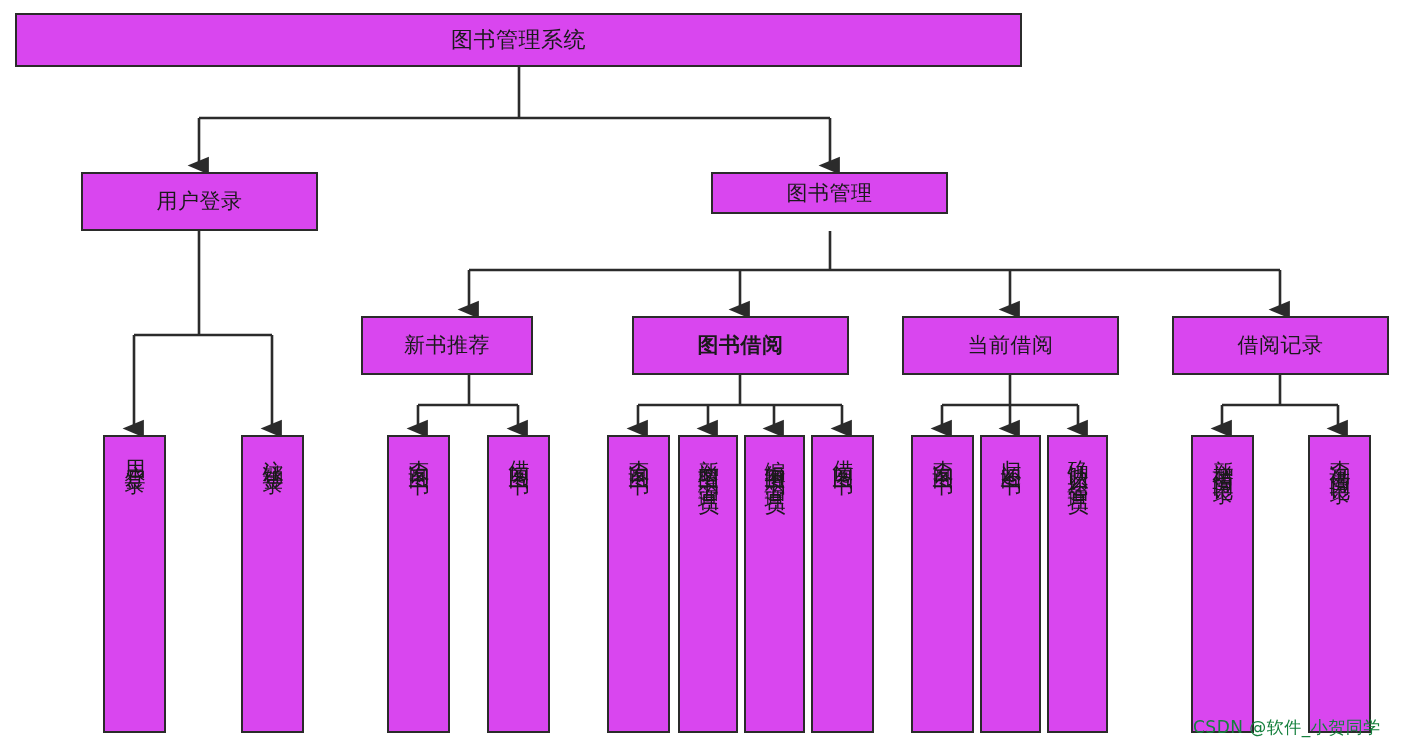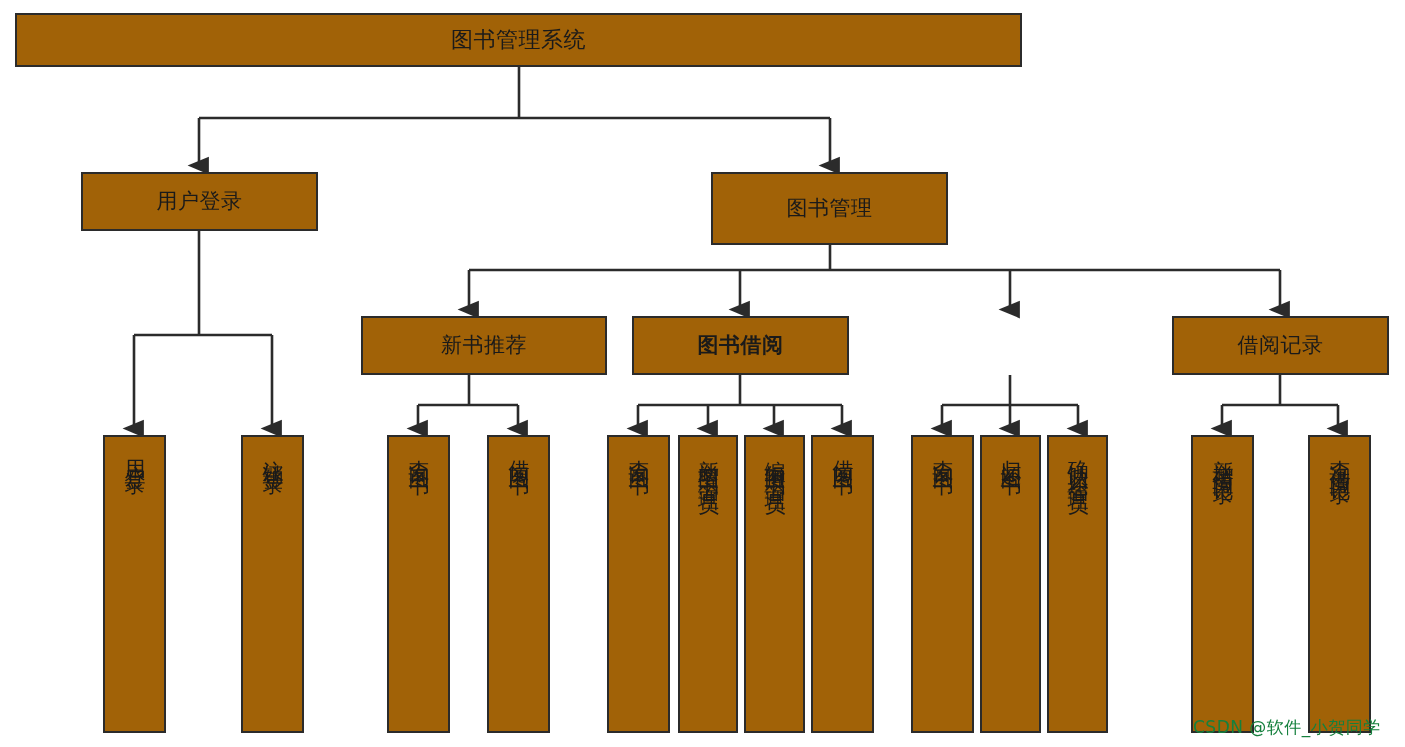--- a/index.html
+++ b/index.html
@@ -20,21 +20,21 @@
   #edge-layer {
     position: absolute;
     left: 0;
     top: 0;
     width: 1405px;
     height: 747px;
   }
   .node {
     position: absolute;
     box-sizing: border-box;
-    background: #a16207;
+    background: #d946ef;
     border: 2px solid #2b2b2b;
     display: flex;
     align-items: center;
     justify-content: center;
     color: #1a1a1a;
     z-index: 2;
   }
   .node-label {
     display: block;
     text-align: center;
@@ -131,30 +131,33 @@
     </g>
   </svg>
 
   <div class="node node-h node-root" style="left:15px; top:13px; width:1007px; height:54px;">
     <span class="node-label">图书管理系统</span>
   </div>
 
   <div class="node node-h" style="left:81px; top:172px; width:237px; height:59px;">
     <span class="node-label">用户登录</span>
   </div>
-  <div class="node node-h" style="left:711px; top:172px; width:237px; height:73px;">
+  <div class="node node-h" style="left:711px; top:172px; width:237px; height:42px;">
     <span class="node-label">图书管理</span>
   </div>
 
-  <div class="node node-h" style="left:361px; top:316px; width:246px; height:59px;">
+  <div class="node node-h" style="left:361px; top:316px; width:172px; height:59px;">
     <span class="node-label">新书推荐</span>
   </div>
   <div class="node node-h" style="left:632px; top:316px; width:217px; height:59px;font-weight:bold;">
     <span class="node-label">图书借阅</span>
   </div>
+  <div class="node node-h" style="left:902px; top:316px; width:217px; height:59px;">
+    <span class="node-label">当前借阅</span>
+  </div>
   <div class="node node-h" style="left:1172px; top:316px; width:217px; height:59px;">
     <span class="node-label">借阅记录</span>
   </div>
 
   <div class="node node-leaf" style="left:103px; top:435px; width:63px; height:298px;">
     <span class="node-label">用户登录</span>
   </div>
   <div class="node node-leaf" style="left:241px; top:435px; width:63px; height:298px;">
     <span class="node-label">注销登录</span>
   </div>

